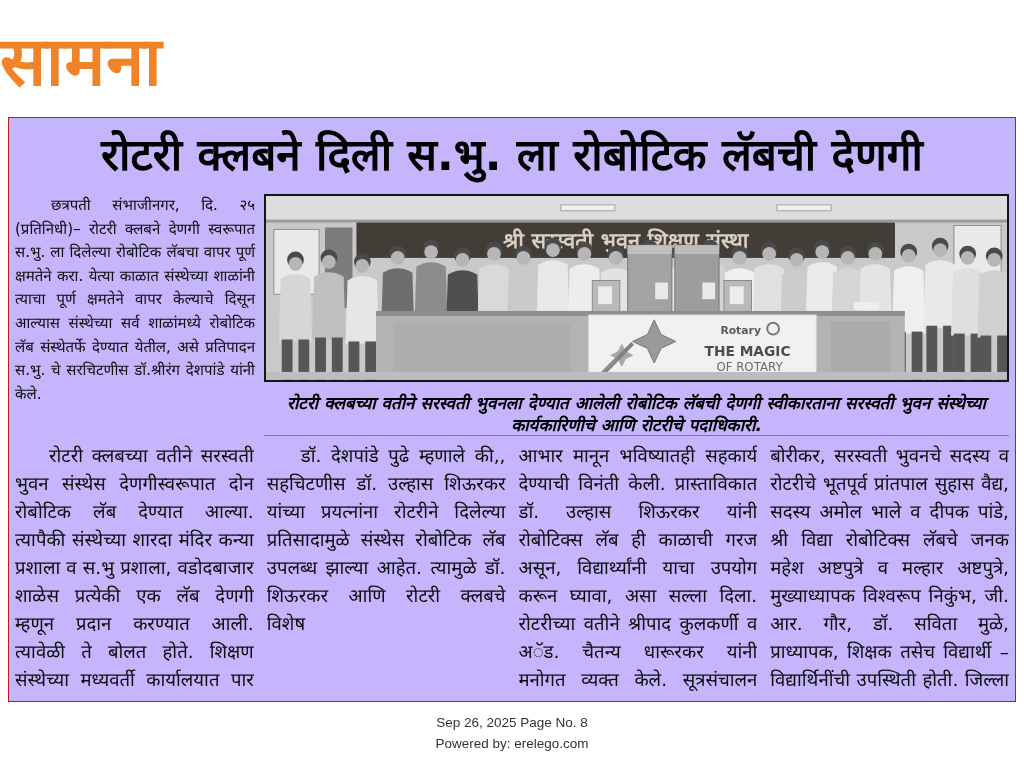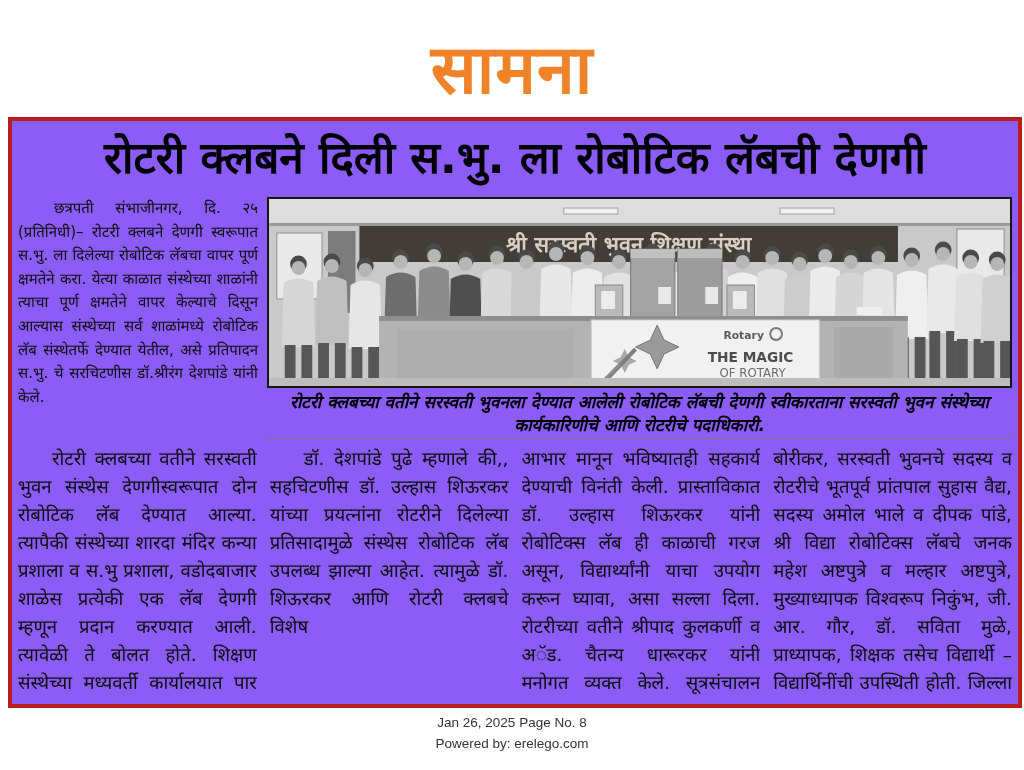--- a/index.html
+++ b/index.html
@@ -1,47 +1,47 @@
 <!DOCTYPE html>
 <html><head>
 <meta charset="utf-8">
 <style>
   html,body{margin:0;padding:0;}
   body{
     width:1024px;height:770px;position:relative;background:#ffffff;
     font-family:"DejaVu Sans","Liberation Sans",sans-serif;color:#111;
   }
-  .masthead{position:absolute;top:20px;left:0;width:100%;text-align:center;}
+  .masthead{position:absolute;top:12px;left:0;width:100%;}
   .masthead span{
     font-size:68px;font-weight:800;color:#f08227;letter-spacing:1px;
     font-family:"DejaVu Sans",sans-serif;
   }
   .frame{
     position:absolute;left:8px;top:117px;width:1006px;height:583px;
-    border:4px solid #b91c1c;background:#8b5cf6;overflow:hidden;
+    border:1px solid #b91c1c;background:#c4b5fd;overflow:hidden;
   }
   .headline{
     text-align:center;font-weight:800;font-size:44px;line-height:70px;
     margin:2px 4px 4px;white-space:nowrap;color:#000;
   }
   .top-row{display:flex;height:242px;padding:0 6px;}
   .intro-col{
     width:240px;flex:none;font-size:15px;line-height:23.6px;
     text-align:justify;color:#0c0c0c;
   }
   .intro-col p{margin:0;text-indent:36px;}
   .photo-block{
     flex:1;margin-left:9px;display:flex;flex-direction:column;
     border-bottom:1px solid #7d7d7d;
   }
   .photo{height:187px;border:2px solid #151515;background:#c9c9c9;}
   .photo svg{display:block;width:100%;height:100%;}
   .caption{
     font-weight:bold;font-style:italic;font-size:17px;line-height:22.5px;
-    text-align:center;padding:3px 16px 0;color:#000;
+    text-align:center;padding:10px 16px 0;color:#000;
   }
   .cols{display:flex;gap:13px;padding:6px 6px 0;}
   .col{
     flex:1;font-size:18.5px;line-height:28px;text-align:justify;
     height:250px;overflow:hidden;color:#0c0c0c;
   }
   .col p{margin:0;}
   .col p.ind{text-indent:34px;}
   .footer{
     position:absolute;left:0;top:712px;width:100%;text-align:center;
@@ -175,15 +175,15 @@
     <div class="col">
         <p>आभार मानून भविष्यातही सहकार्य देण्याची विनंती केली. प्रास्ताविकात डॉ. उल्हास शिऊरकर यांनी रोबोटिक्स लॅब ही काळाची गरज असून, विद्यार्थ्यांनी याचा उपयोग करून घ्यावा, असा सल्ला दिला. रोटरीच्या वतीने श्रीपाद कुलकर्णी व अॅड. चैतन्य धारूरकर यांनी मनोगत व्यक्त केले. सूत्रसंचालन दिग्विजयश्री आंबेवाडीकर यांनी केले. कार्यक्रमास स.भु. च्या सहचिटणीस डॉ. रश्मी</p>
       </div>
     <div class="col">
         <p>बोरीकर, सरस्वती भुवनचे सदस्य व रोटरीचे भूतपूर्व प्रांतपाल सुहास वैद्य, सदस्य अमोल भाले व दीपक पांडे, श्री विद्या रोबोटिक्स लॅबचे जनक महेश अष्टपुत्रे व मल्हार अष्टपुत्रे, मुख्याध्यापक विश्वरूप निकुंभ, जी. आर. गौर, डॉ. सविता मुळे, प्राध्यापक, शिक्षक तसेच विद्यार्थी – विद्यार्थिनींची उपस्थिती होती. जिल्ला यांनी सहकार्य केले.</p>
       </div>
   </div>
 </div>
 
 <div class="footer">
-  <div>Jan 26, 2025 Page No. 8</div>
+  <div>Sep 26, 2025 Page No. 8</div>
   <div>Powered by: erelego.com</div>
 </div>
 
 </body></html>

